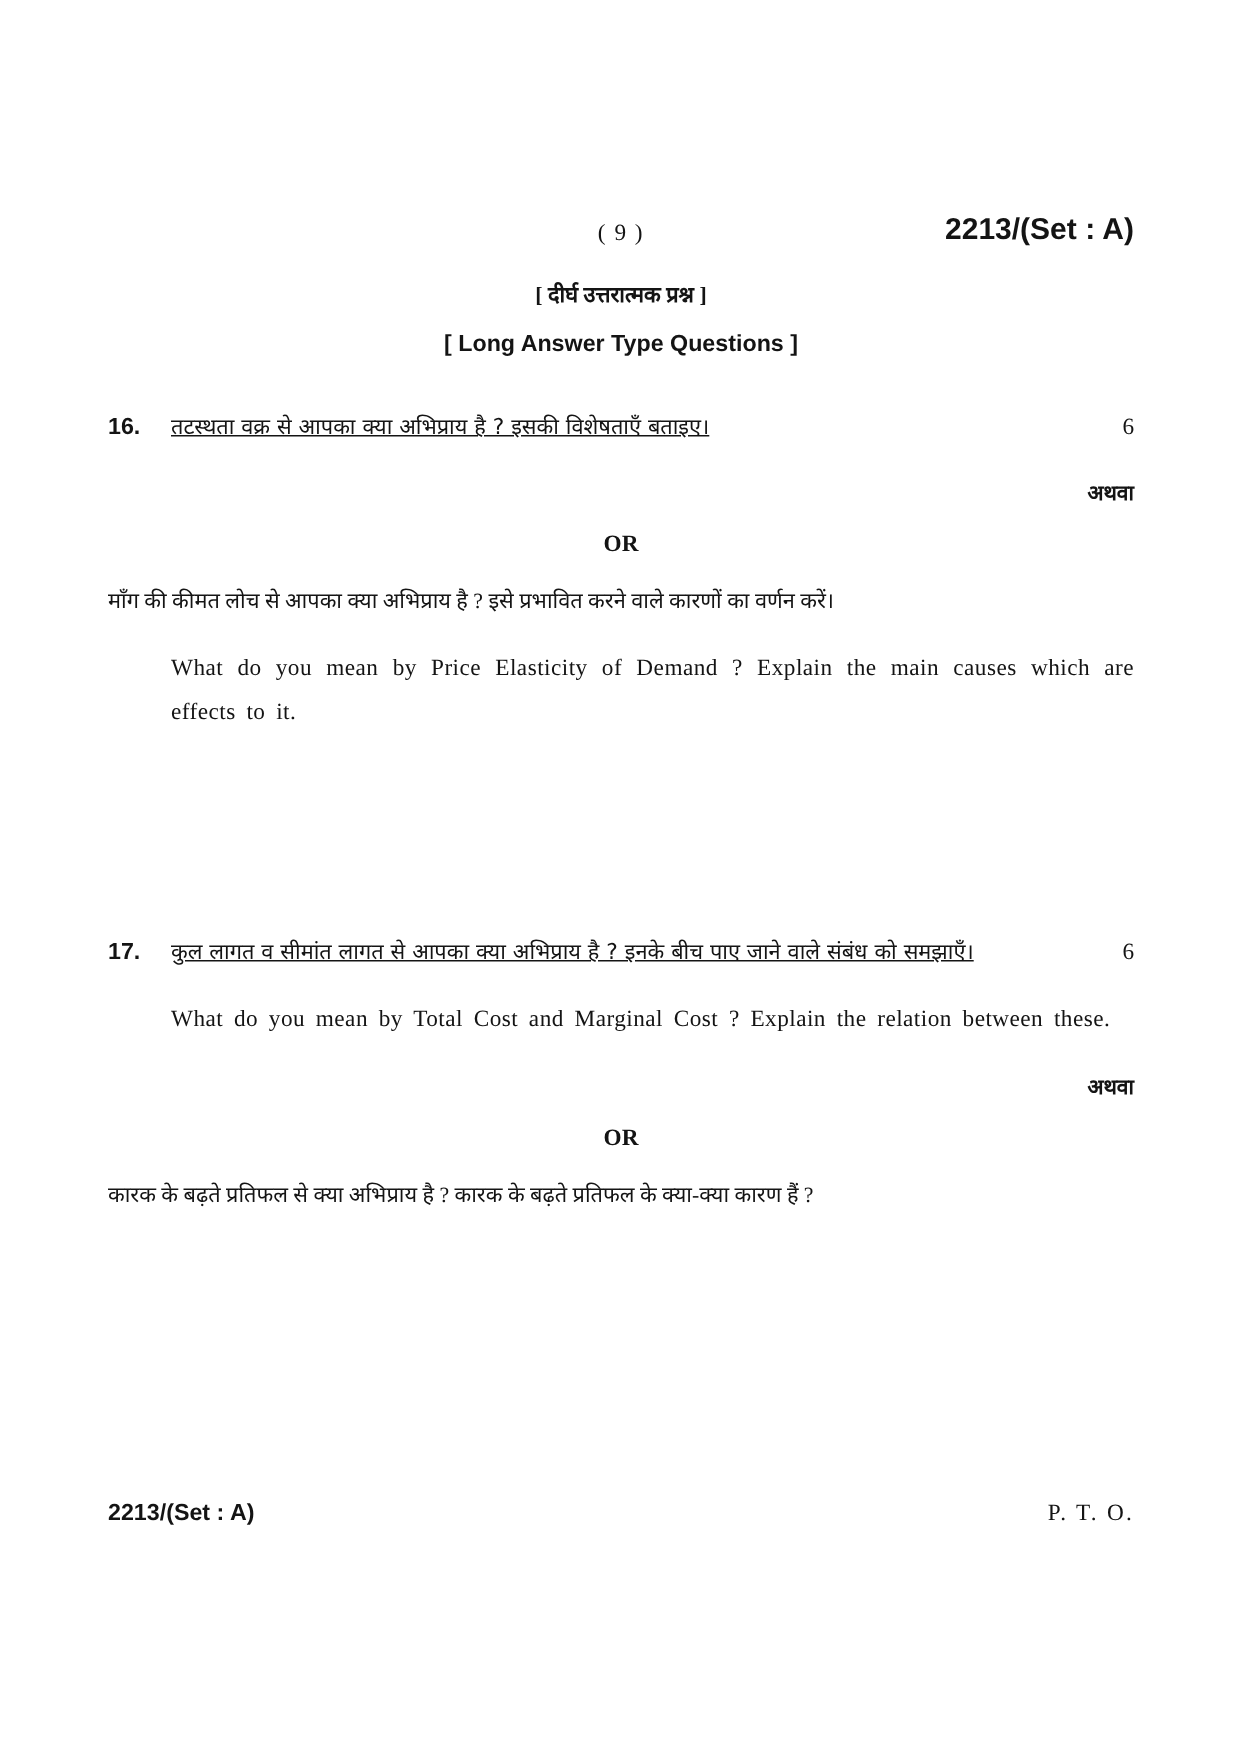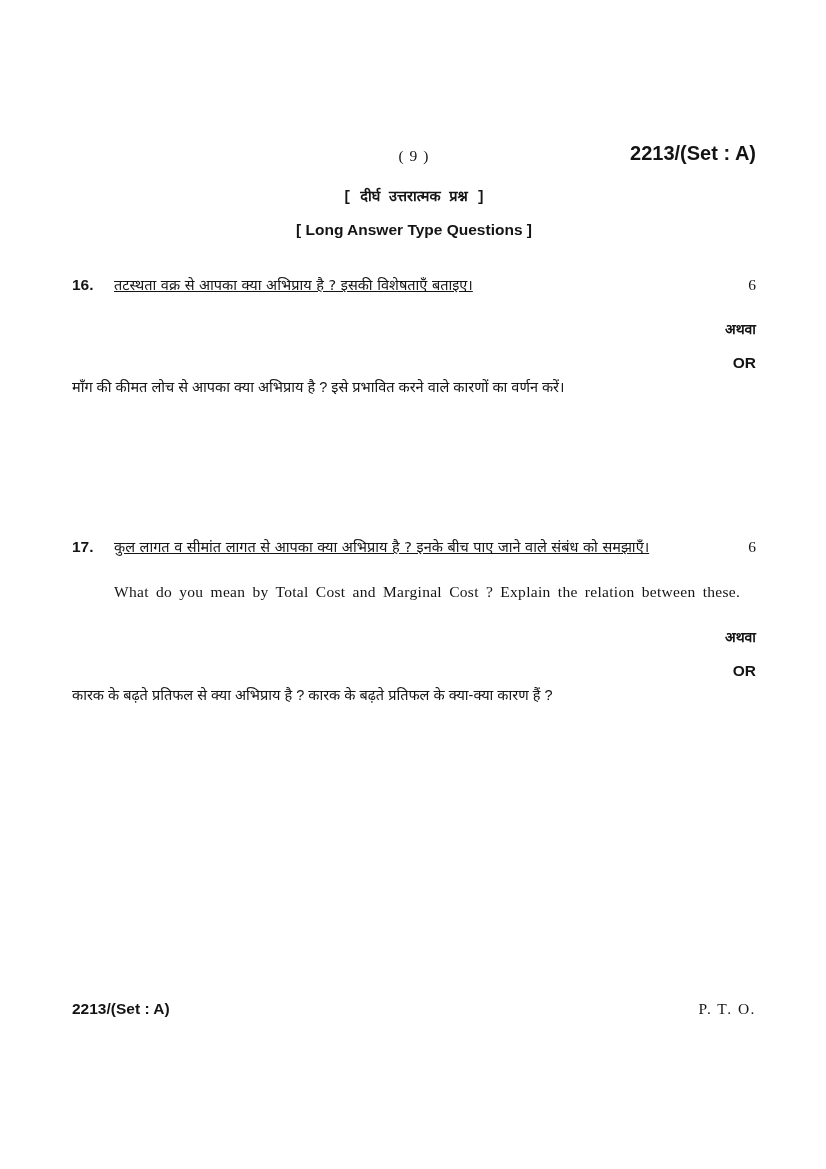--- a/index.html
+++ b/index.html
@@ -21,21 +21,21 @@
     position: absolute; left: 0; right: 0; text-align: center;
     font-size: 15.5px; letter-spacing: 1px;
   }
   .paper-code {
     position: absolute; right: 0; top: -5px;
     font-family: "Liberation Sans", sans-serif;
     font-weight: bold; font-size: 20px;
   }
   .sec-hi {
     text-align: center; margin-top: 14px;
-    font-family: Liberation Mono, monospace;
+    font-family: Liberation Serif, serif;
     font-weight: bold; font-size: 14.5px; line-height: 20px;
   }
   .sec-en {
     text-align: center; margin-top: 13px;
     font-family: "Liberation Sans", sans-serif;
     font-weight: bold; font-size: 15.5px; line-height: 20px;
   }
   .question { margin-top: 31px; }
   .question.q17 { margin-top: 132px; }
   .q-row { display: flex; align-items: flex-start; line-height: 28px; }
@@ -50,26 +50,27 @@
     margin: 17px 0 0 42px; line-height: 28.5px;
     text-align: justify; text-align-last: left;
     letter-spacing: 0.3px; word-spacing: 3px;
   }
   .or-hi {
     text-align: right; margin-top: 20px;
     font-family: "DejaVu Sans", sans-serif;
     font-weight: bold; font-size: 14px; line-height: 20px;
   }
   .or-en {
-    text-align: right; margin-top: 14px;
-    font-family: Liberation Sans, sans-serif;
+    text-align: center; margin-top: 14px;
+    font-family: Liberation Serif, serif;
     font-weight: bold; font-size: 15.5px; line-height: 20px;
   }
   .alt-hi {
-    font-family: Liberation Sans, sans-serif;
+    margin-top: 14px;
+    font-family: Liberation Serif, serif;
     font-size: 14.5px; line-height: 28px;
   }
   .footer {
     position: absolute; left: 72px; right: 70px; top: 1000px;
     display: flex; justify-content: space-between; align-items: baseline;
   }
   .footer-code {
     font-family: "Liberation Sans", sans-serif;
     font-weight: bold; font-size: 15.5px;
   }
@@ -90,20 +91,21 @@
 
   <div class="question">
     <div class="q-row">
       <span class="q-num">16.</span>
       <span class="q-hi">तटस्थता वक्र से आपका क्या अभिप्राय है ? इसकी विशेषताएँ बताइए।</span>
       <span class="q-marks">6</span>
     </div>
     <div class="or-hi">अथवा</div>
     <div class="or-en">OR</div>
     <p class="alt-hi">माँग की कीमत लोच से आपका क्या अभिप्राय है ? इसे प्रभावित करने वाले कारणों का वर्णन करें।</p>
+    <p class="q-en">What do you mean by Price Elasticity of Demand ? Explain the main causes which are effects to it.</p>
   </div>
 
   <div class="question q17">
     <div class="q-row">
       <span class="q-num">17.</span>
       <span class="q-hi">कुल लागत व सीमांत लागत से आपका क्या अभिप्राय है ? इनके बीच पाए जाने वाले संबंध को समझाएँ।</span>
       <span class="q-marks">6</span>
     </div>
     <p class="q-en">What do you mean by Total Cost and Marginal Cost ? Explain the relation between these.</p>
     <div class="or-hi">अथवा</div>

